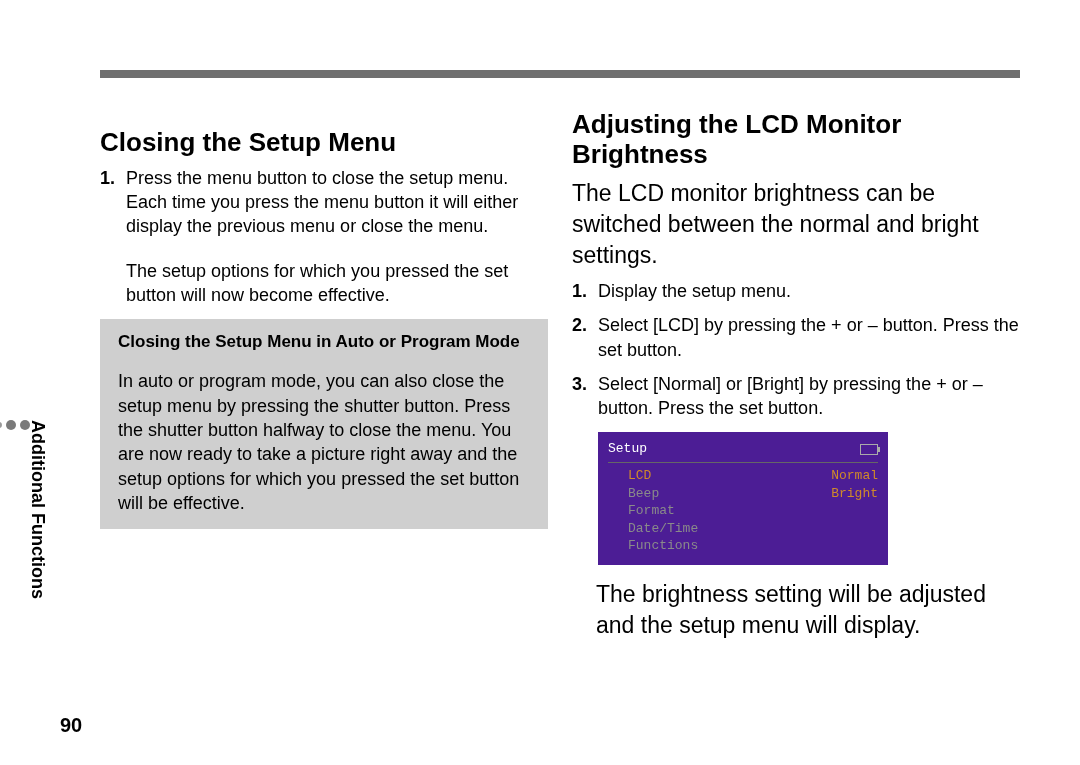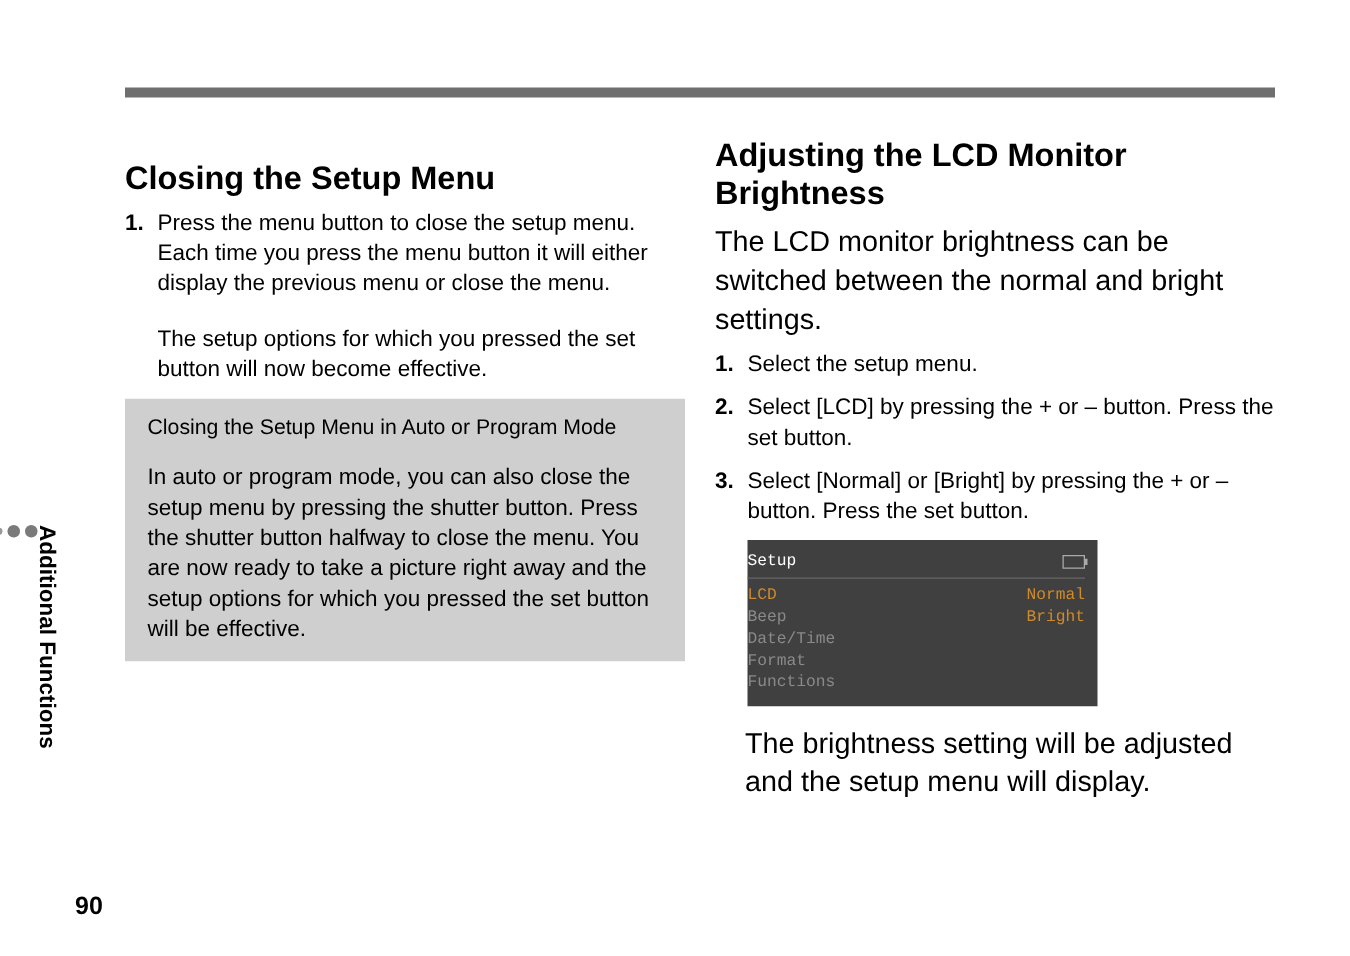--- a/index.html
+++ b/index.html
@@ -62,39 +62,39 @@
     display: block;
     margin-top: 20px;
   }
   .tipbox {
     background: #cfcfcf;
     padding: 12px 18px 14px 18px;
     margin-top: 12px;
   }
   .tipbox-title {
     font-size: 17px;
-    font-weight: 400;
+    font-weight: 700;
     line-height: 1.3;
     margin-bottom: 6px;
   }
   .tipbox-body {
     font-size: 18px;
     line-height: 1.35;
     margin-top: 16px;
   }
 
   
   .lcd {
-    background: #404040;
+    background: #4c1d95;
     color: #fff;
     font-family: "Courier New", monospace;
     font-size: 13px;
     width: 270px;
     margin: 12px 0 14px 26px;
-    padding: 8px 10px 10px 0;
+    padding: 8px 10px 10px 10px;
     line-height: 1.35;
   }
   .lcd-header {
     border-bottom: 1px solid #666;
     padding-bottom: 4px;
     margin-bottom: 4px;
     display: flex;
     justify-content: space-between;
     align-items: center;
   }
@@ -108,20 +108,21 @@
   .lcd-batt::after {
     content: "";
     position: absolute;
     right: -3px; top: 2px;
     width: 2px; height: 5px;
     background: #aaa;
   }
   .lcd-row {
     display: flex;
     justify-content: space-between;
+    margin-left: 20px;
   }
   .lcd-dim { color: #8a8a8a; }
   .lcd-hl { color: #d08a2a; }
 
   
   .side-tab {
     position: absolute;
     left: 48px;
     top: 420px;
     transform: rotate(90deg);
@@ -184,21 +185,21 @@
         <div class="tipbox-body">In auto or program mode, you can also close the setup menu by pressing the shutter button. Press the shutter button halfway to close the menu. You are now ready to take a picture right away and the setup options for which you pressed the set button will be effective.</div>
       </div>
     </div>
 
     <div class="col">
       <h1>Adjusting the LCD Monitor Brightness</h1>
       <div class="body-text">The LCD monitor brightness can be switched between the normal and bright settings.</div>
 
       <div class="step">
         <span class="num">1.</span>
-        <span>Select the setup menu.</span>
+        <span>Display the setup menu.</span>
       </div>
       <div class="step">
         <span class="num">2.</span>
         <span>Select [LCD] by pressing the + or – button. Press the set button.</span>
       </div>
       <div class="step">
         <span class="num">3.</span>
         <span>Select [Normal] or [Bright] by pressing the + or – button. Press the set button.</span>
       </div>
 
@@ -210,28 +211,28 @@
         <div id="lcd-rows">
             <div class="lcd-row">
               <span class="lcd-hl">LCD</span>
               <span class="lcd-hl">Normal</span>
             </div>
             <div class="lcd-row">
               <span class="lcd-dim">Beep</span>
               <span class="lcd-hl">Bright</span>
             </div>
             <div class="lcd-row">
+              <span class="lcd-dim">Format</span>
+              <span class="lcd-dim"></span>
+            </div>
+            <div class="lcd-row">
               <span class="lcd-dim">Date/Time</span>
               <span class="lcd-dim"></span>
             </div>
             <div class="lcd-row">
-              <span class="lcd-dim">Format</span>
-              <span class="lcd-dim"></span>
-            </div>
-            <div class="lcd-row">
               <span class="lcd-dim">Functions</span>
               <span class="lcd-dim"></span>
             </div>
           </div>
       </div>
 
       <div class="body-text" style="margin-left:24px;">The brightness setting will be adjusted and the setup menu will display.</div>
     </div>
 
   </div>

